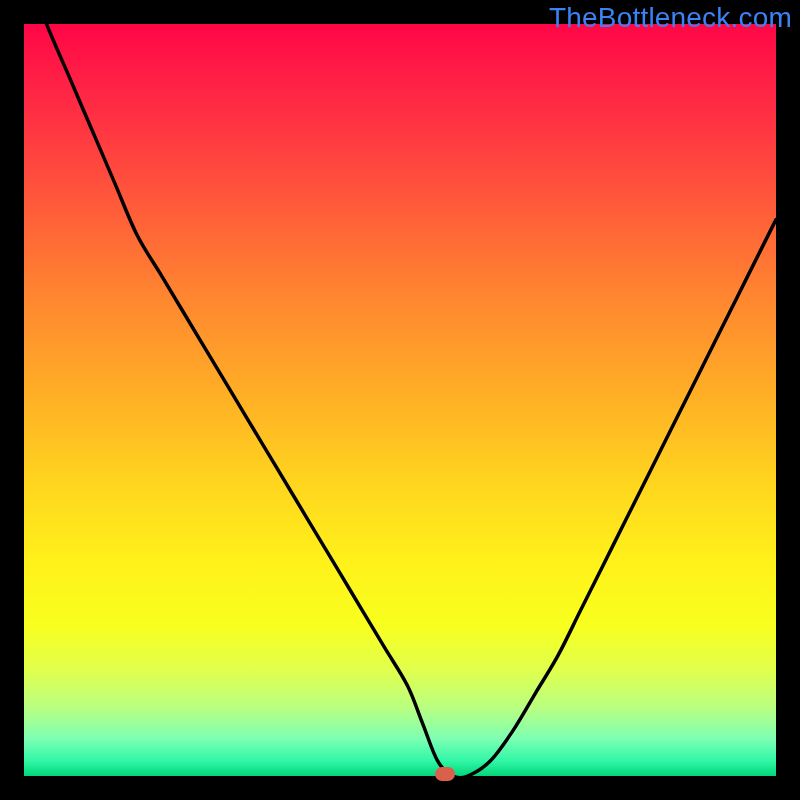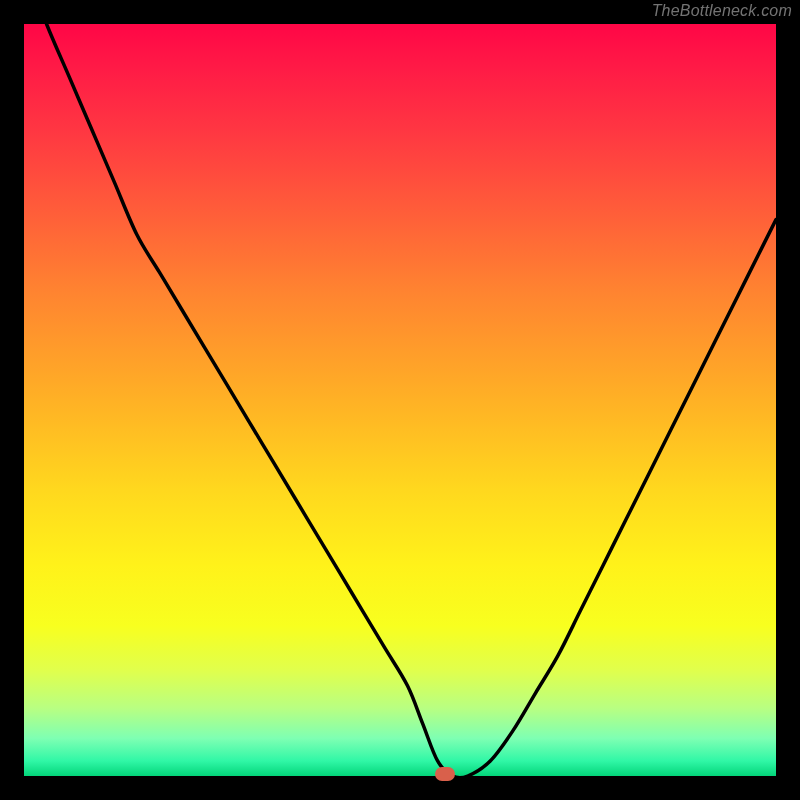--- a/index.html
+++ b/index.html
@@ -14,26 +14,25 @@
   .stage {
     position: relative;
     width: 800px;
     height: 800px;
     background: #000;
   }
   .watermark {
     position: absolute;
     top: 2px;
     right: 8px;
-    color: #737373;
-    font-size: 16px;
+    color: #3b82f6;
+    font-size: 28px;
     font-weight: 400;
     letter-spacing: 0.2px;
     z-index: 50;
-    font-style: italic;
   }
   .plot {
     position: absolute;
     left: 24px;
     top: 24px;
     width: 752px;
     height: 752px;
     background: linear-gradient(
       to bottom,
       #ff0646 0%,

